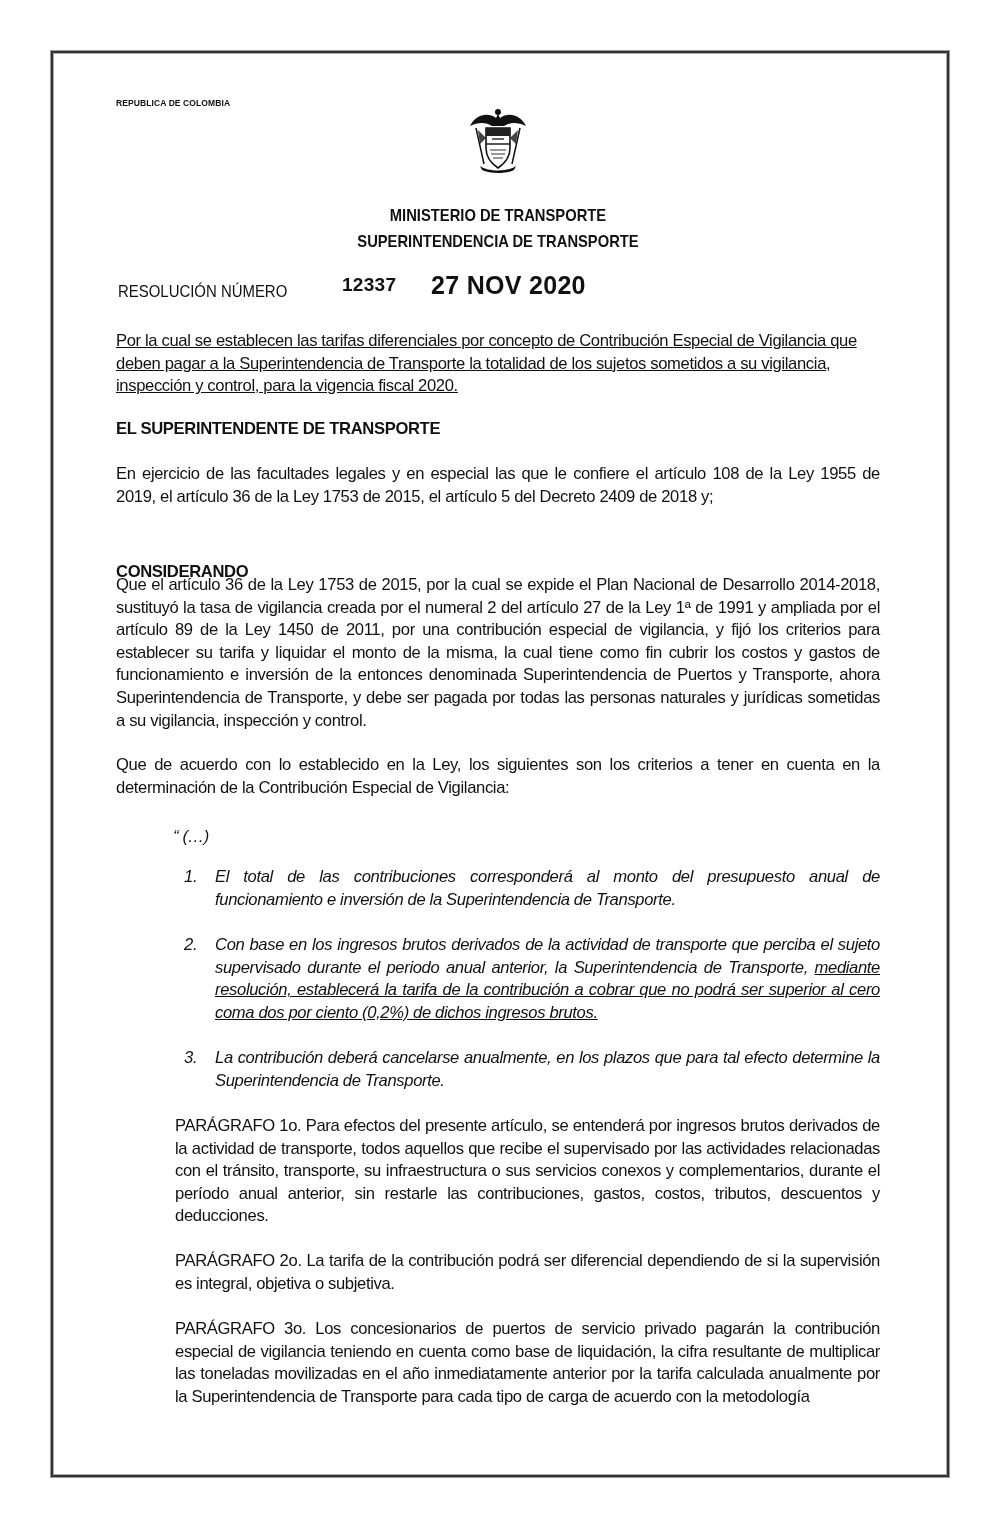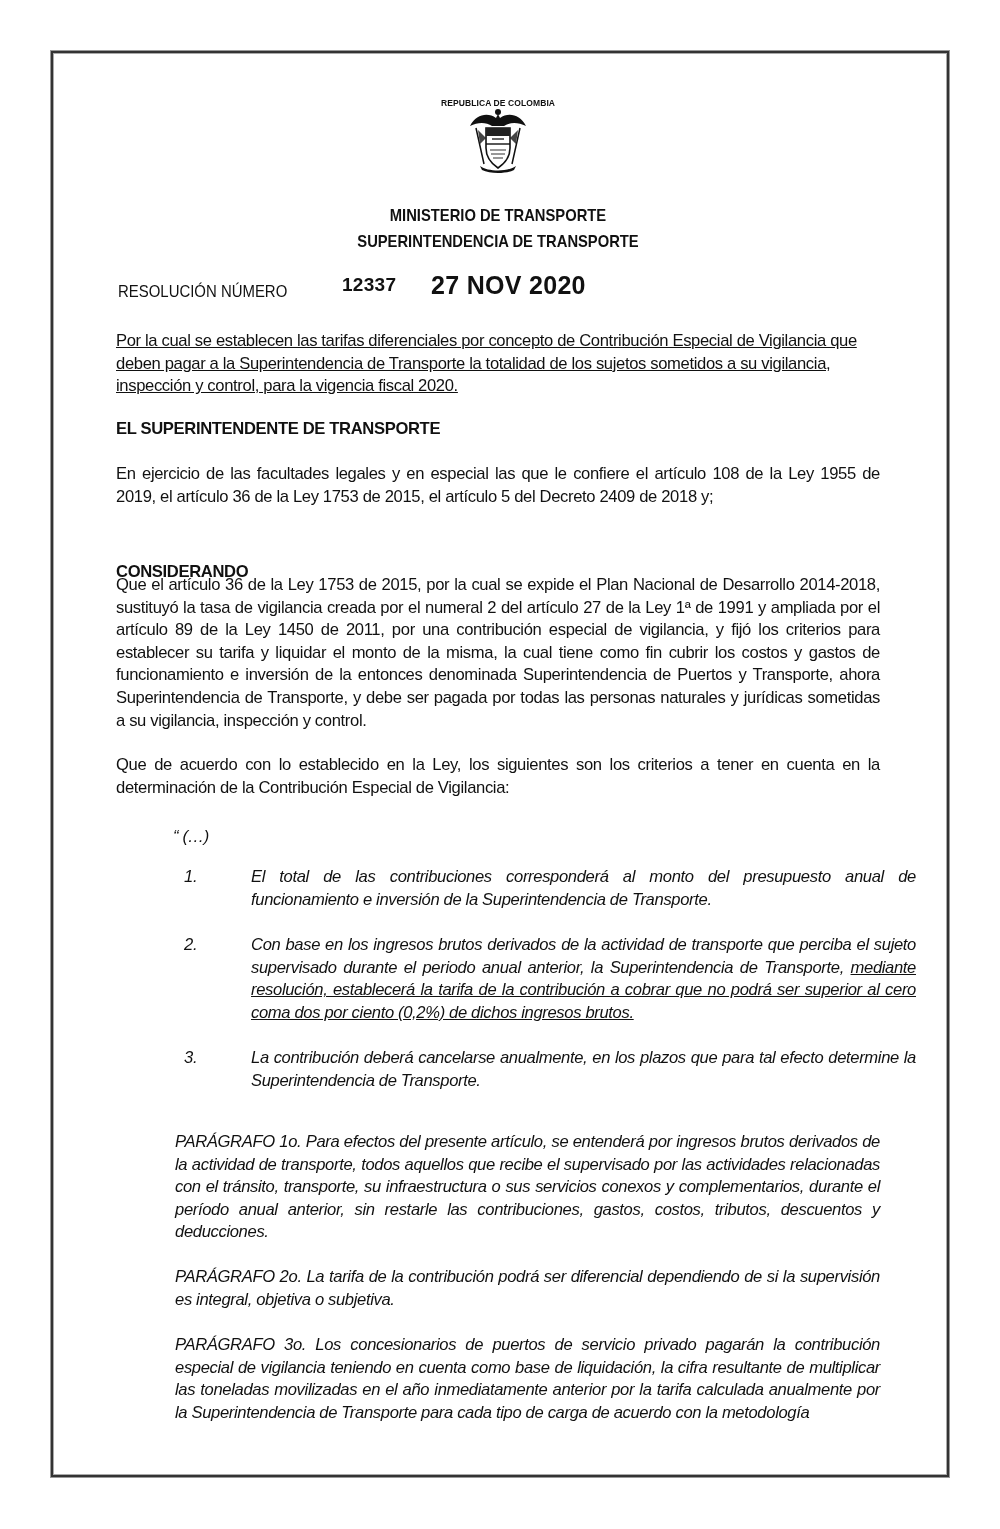--- a/index.html
+++ b/index.html
@@ -7,21 +7,21 @@
   .page-frame {
     position: absolute; left: 51px; top: 51px; width: 894px; height: 1422px;
     border: 2px solid #333; box-shadow: inset 0 0 0 1px #aaa, 0 0 0 1px #999;
   }
   .doc {
     position: absolute; left: 116px; top: 0; width: 764px;
     font-family: "Liberation Sans", sans-serif; color: #111;
     font-size: 16.6px; line-height: 22.6px;
   }
   .republica {
-    position: absolute; left: 0; width: 764px; top: 92px; text-align: center;
+    position: absolute; left: 0; width: 764px; top: 92px; text-align: left;
     font-size: 8.5px; font-weight: bold; letter-spacing: 0.1px;
   }
   .crest { position: absolute; left: 350px; top: 104px; width: 64px; height: 70px; }
   .ministry {
     position: absolute; left: 0; width: 764px; top: 202px; text-align: center;
     font-weight: bold; font-size: 16.4px; line-height: 26px; transform: scaleX(0.9);
   }
   .res-row { position: absolute; left: 0; top: 272px; width: 764px; height: 30px; }
   .res-label { position: absolute; left: 2px; top: 9px; font-size: 16.6px; transform: scaleX(0.9); transform-origin: left; }
   .res-num { position: absolute; left: 226px; top: 2px; font-size: 19px; font-weight: bold; letter-spacing: 0.3px; }
@@ -30,23 +30,23 @@
     position: absolute; left: 0; width: 764px; top: 330px;  text-decoration: underline;
   }
   .sect-title {
     position: absolute; left: 0; width: 764px; text-align: left; font-weight: bold;
   }
   .para { position: absolute; left: 0; width: 764px; text-align: justify; }
   .cond { letter-spacing: -0.35px; }
   .quote { position: absolute; left: 57px; top: 826px; font-style: italic; }
   .item { position: absolute; left: 68px; width: 696px; font-style: italic; text-align: justify; }
   .item-num { position: absolute; left: -0px; top: 0; }
-  .item-text { position: absolute; left: 31px; width: 665px; top: 0; text-align: justify; margin-left: 36px; }
+  .item-text { position: absolute; left: 31px; width: 665px; top: 0; text-align: justify; }
   .u { text-decoration: underline; }
-  .parag { position: absolute; left: 59px; width: 705px; font-style: italic; text-align: justify; margin-top: 16px; }
+  .parag { position: absolute; left: 59px; width: 705px; text-align: justify; }
 </style>
 </head>
 <body>
 
 <div class="page-frame"></div>
 
 <div class="doc">
 
   <div class="republica">REPUBLICA DE COLOMBIA</div>
 

